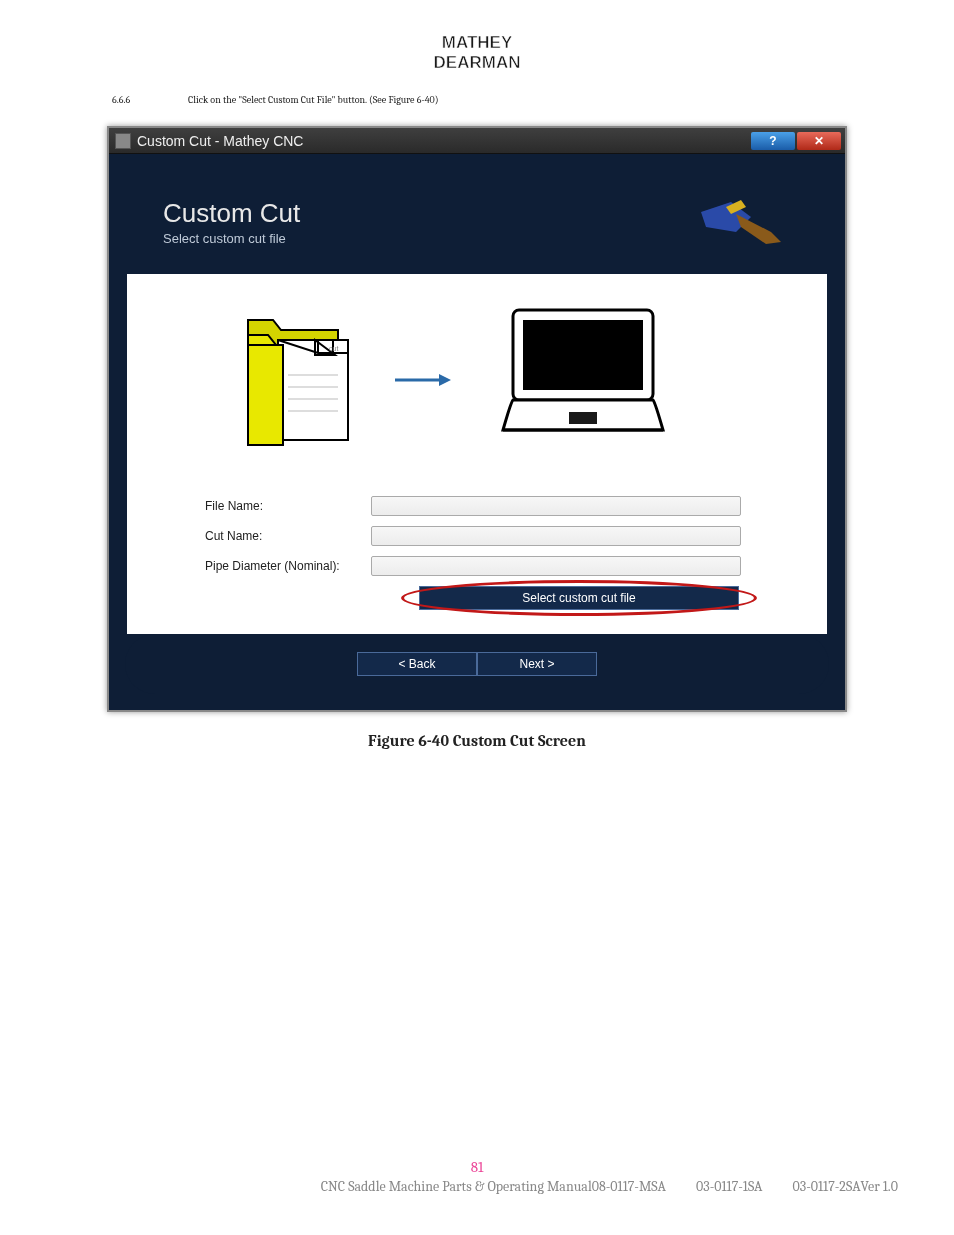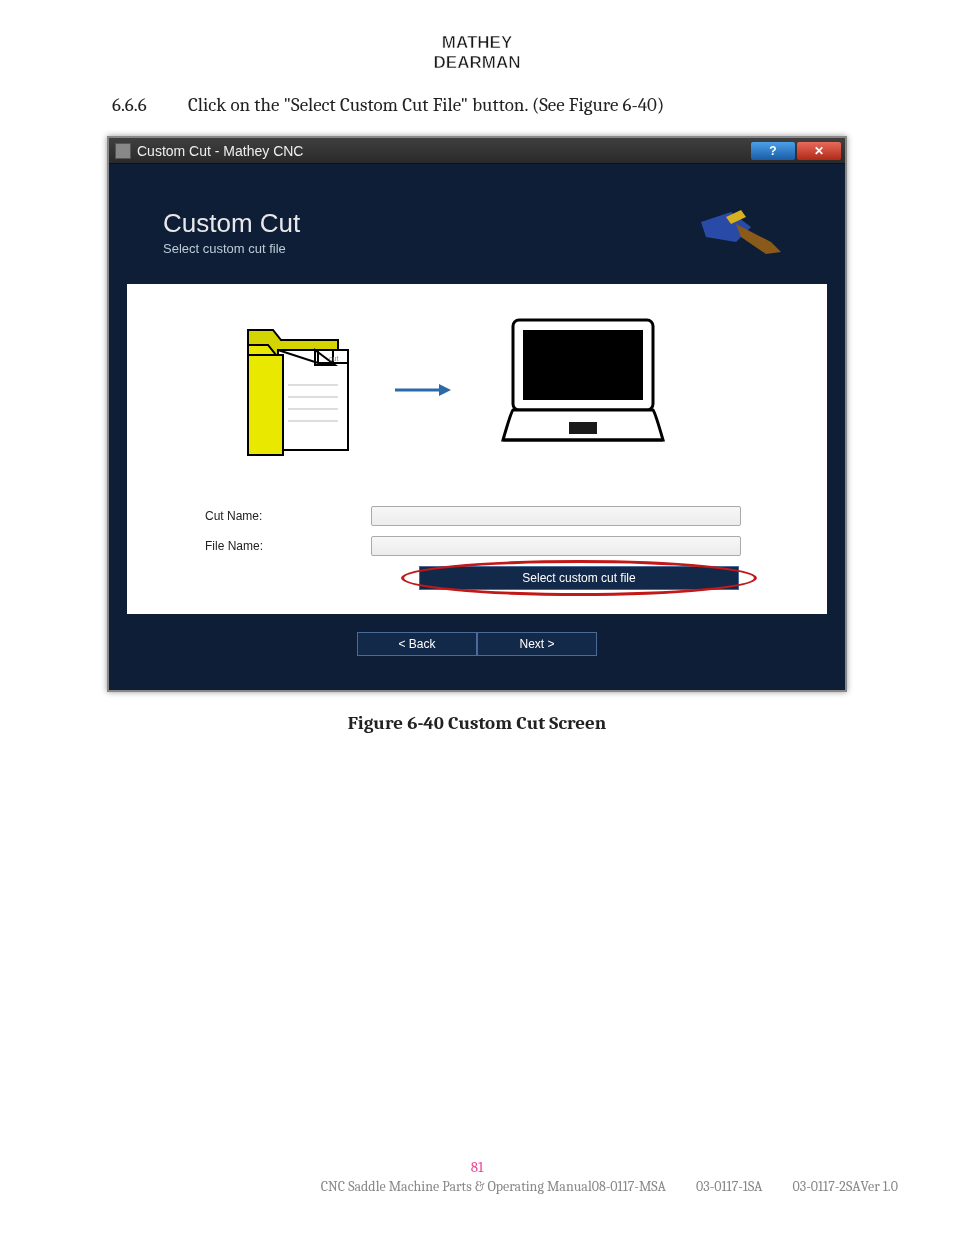--- a/index.html
+++ b/index.html
@@ -17,21 +17,21 @@
   .logo-wrap {
     text-align: center;
     margin-bottom: 12px;
   }
   .logo {
     display: inline-block;
   }
   .instruction-row {
     display: flex;
     align-items: baseline;
-    font-size: 19px;
+    font-size: 10px;
     margin: 4px 0 20px 56px;
     color: #222;
   }
   .instruction-num { width: 76px; }
   .dialog-frame {
     margin: 0 auto;
     width: 740px;
     border: 2px solid #888;
     background: #0e1e36;
     box-shadow: 0 0 6px rgba(0,0,0,0.4);
@@ -159,21 +159,21 @@
     font-family: "Segoe UI", Tahoma, sans-serif;
     font-size: 12px;
     display: flex;
     align-items: center;
     justify-content: center;
     cursor: pointer;
   }
   .caption {
     text-align: center;
     font-weight: bold;
-    font-size: 19px;
+    font-size: 16px;
     margin-top: 20px;
     color: #222;
   }
   .footer {
     position: absolute;
     bottom: 40px;
     left: 56px;
     right: 56px;
     font-size: 14px;
     color: #888;
@@ -268,25 +268,29 @@
               <rect x="30" y="10" width="140" height="90" rx="6" fill="#fff" stroke="#000" stroke-width="3"></rect>
               <rect x="40" y="20" width="120" height="70" fill="#000"></rect>
               <path d="M 30 100 Q 28 102 20 130 L 180 130 Q 172 102 170 100 Z" fill="#fff" stroke="#000" stroke-width="3"></path>
               <rect x="86" y="112" width="28" height="12" fill="#1a1a1a"></rect>
               <line x1="20" y1="130" x2="180" y2="130" stroke="#000" stroke-width="3"></line>
             </svg>
           </div>
         </div>
 
         <div class="form-row">
+          <div class="form-label">File Name:</div>
+          <div class="form-input" title=""></div>
+        </div>
+        <div class="form-row">
           <div class="form-label">Cut Name:</div>
           <div class="form-input" title=""></div>
         </div>
         <div class="form-row">
-          <div class="form-label">File Name:</div>
+          <div class="form-label">Pipe Diameter (Nominal):</div>
           <div class="form-input" title=""></div>
         </div>
 
         <div class="select-btn-wrap">
           <div class="select-btn">
             <span>Select custom cut file</span>
           </div>
           <div class="red-ellipse"></div>
         </div>
       </div>

